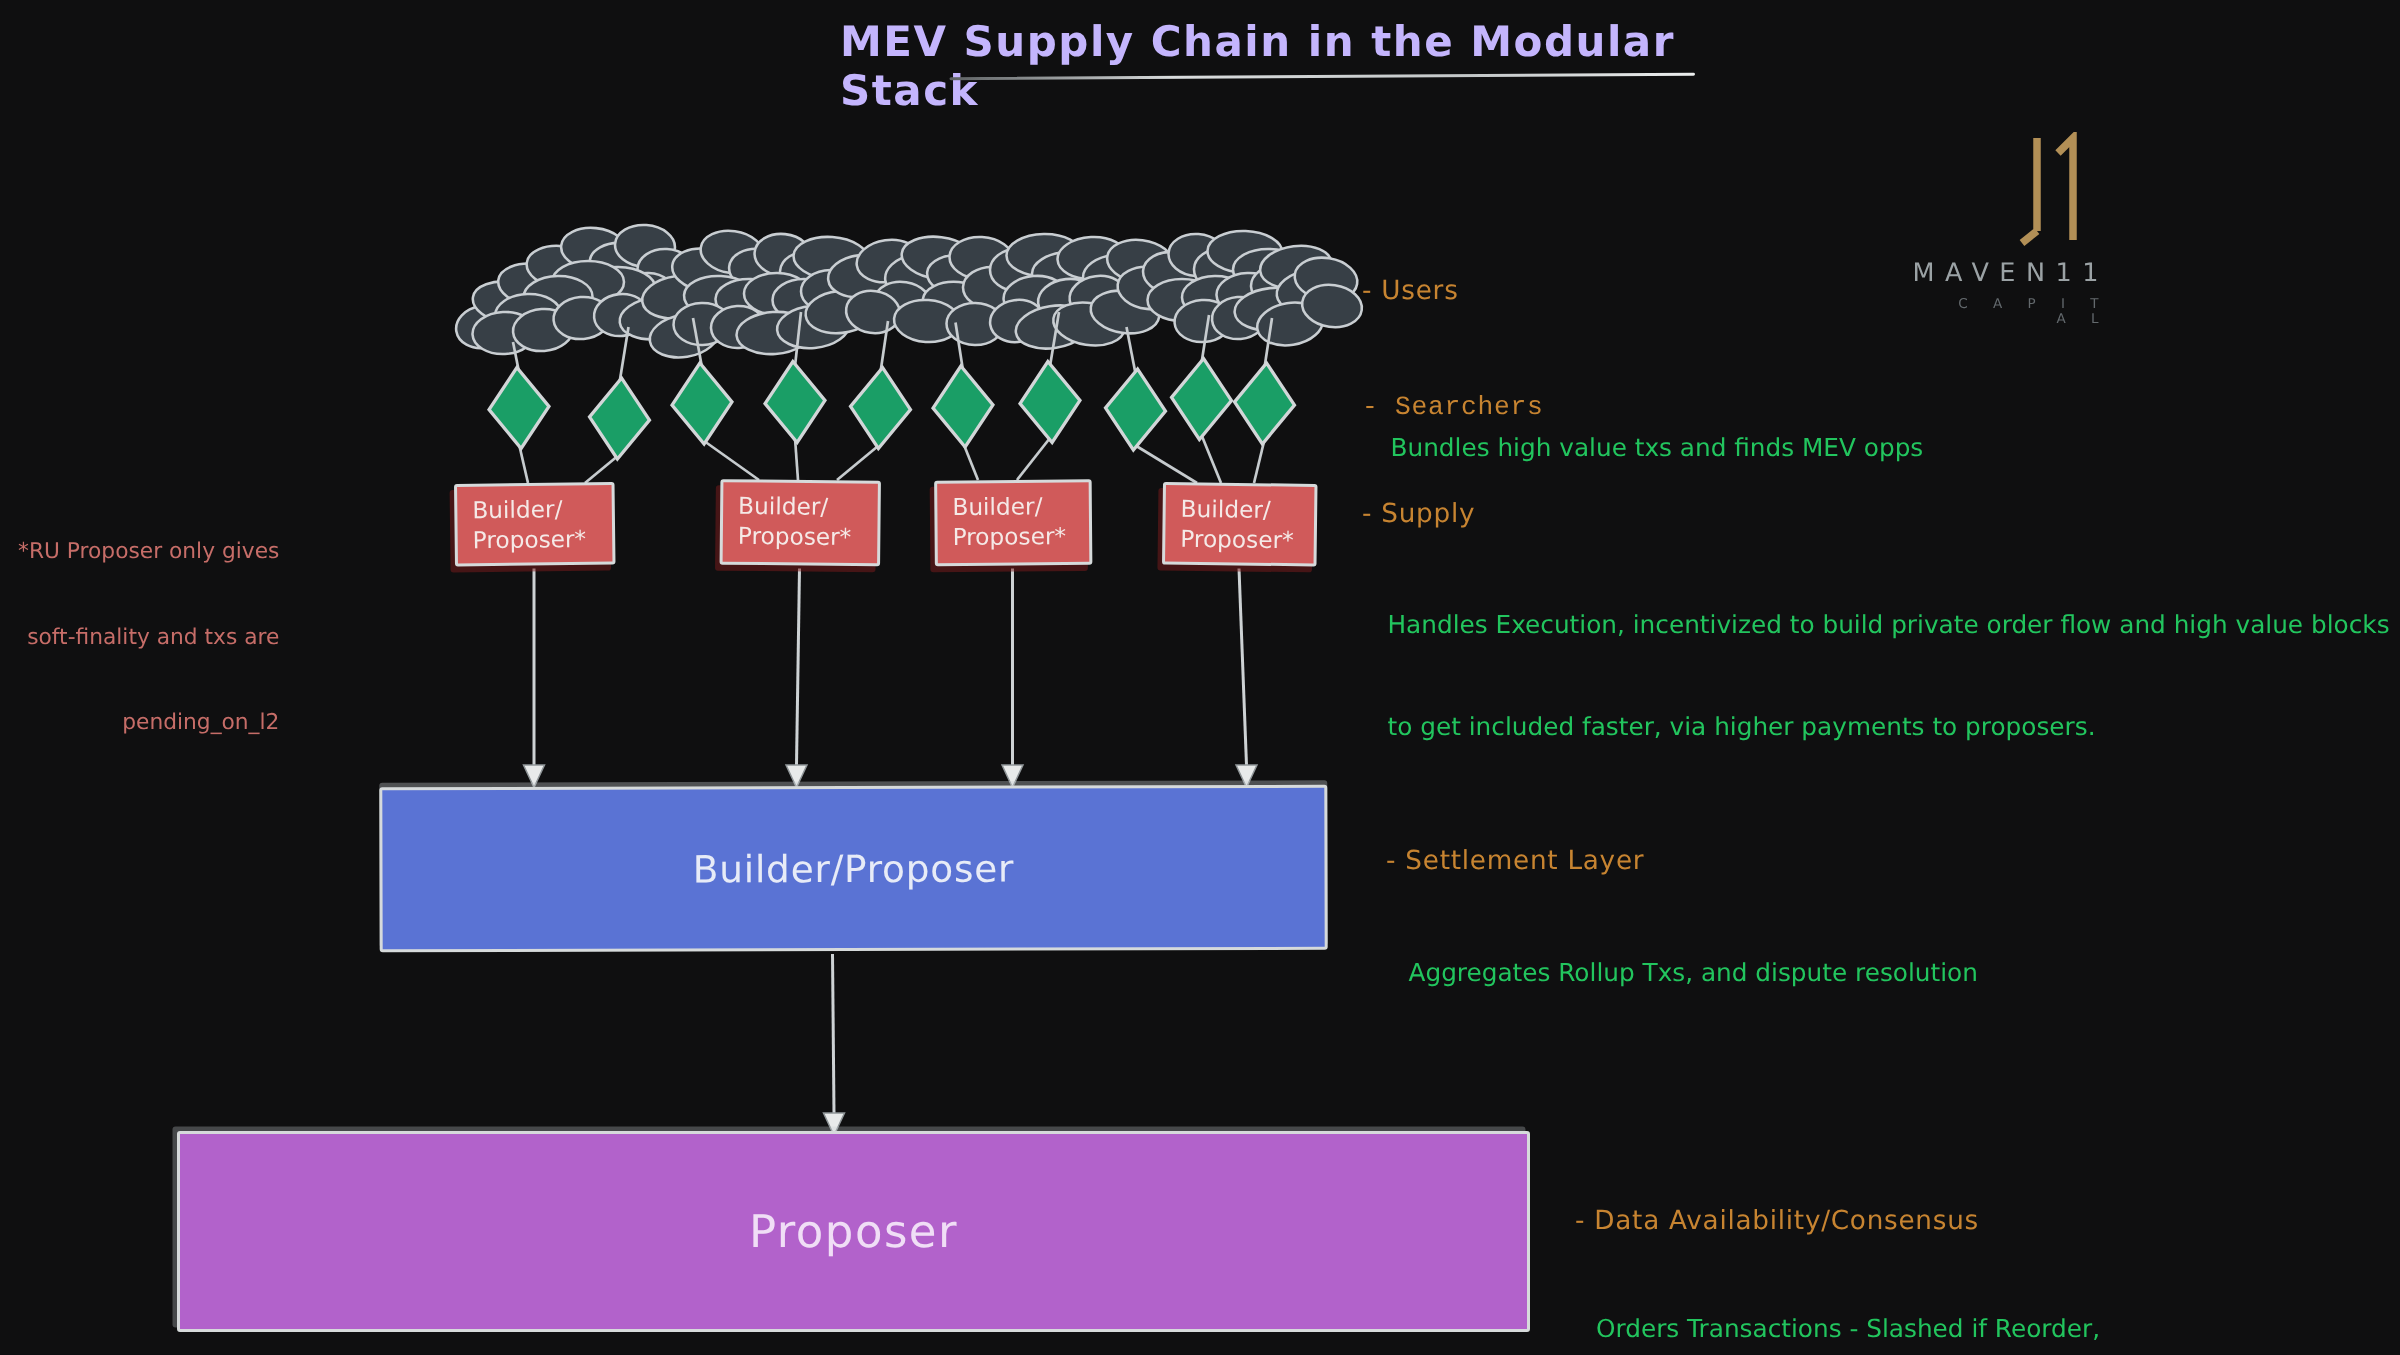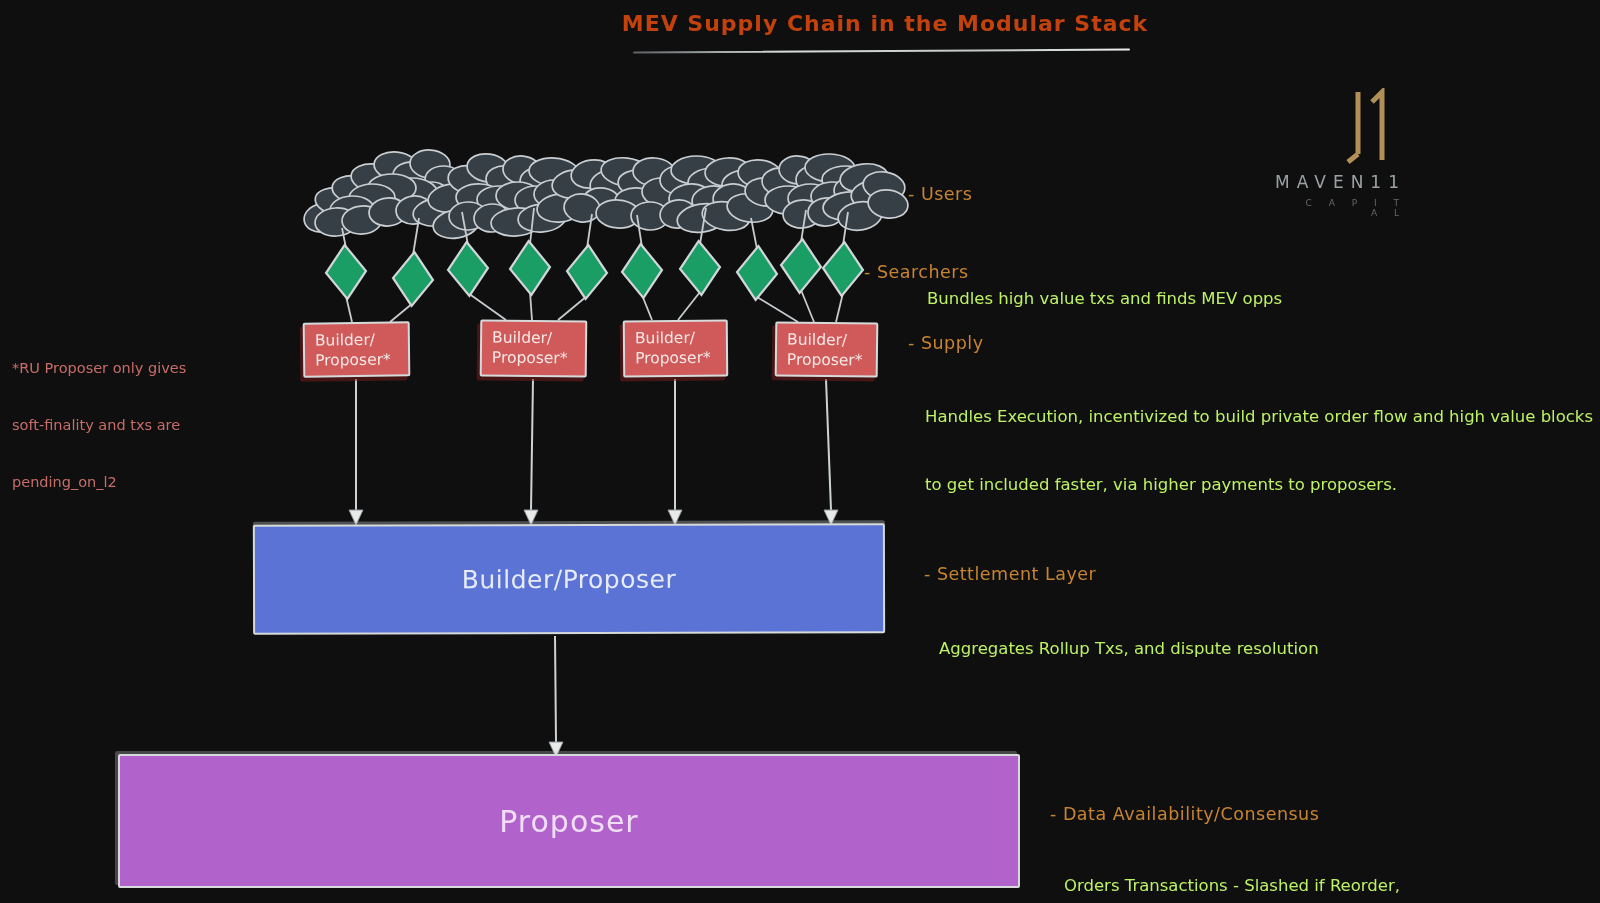--- a/index.html
+++ b/index.html
@@ -1,28 +1,28 @@
 <!DOCTYPE html>
 <html><head>
 <meta charset="utf-8">
 <style>
   html,body{margin:0;padding:0;background:#0f0f10;}
   #canvas{position:relative;width:1600px;height:903px;background:#0f0f10;overflow:hidden;
           font-family:"DejaVu Sans",sans-serif;}
   #diagram-svg{position:absolute;left:0;top:0;width:1600px;height:903px;}
   .abs{position:absolute;}
-  .title{color:#c2410c;font-size:22px;font-weight:bold;letter-spacing:1px;text-align:center;}
+  .title{color:#c4b5fd;font-size:28px;font-weight:bold;letter-spacing:1px;text-align:left;}
   .underline{height:2px;background:linear-gradient(to right,#5d6163,#d9dcdd 30%,#c3c7c8 70%,#eceeee);
              transform:rotate(-0.35deg);border-radius:2px;}
   .logo{width:150px;text-align:right;}
   .logo-word{color:#9ba2a5;font-size:17px;letter-spacing:7px;margin-top:4px;}
   .logo-sub{color:#63696d;font-size:9px;letter-spacing:7px;margin-top:6px;margin-left:27px;}
-  .note{color:#c66d68;font-size:14.5px;line-height:19px;white-space:pre;}
+  .note{color:#c66d68;font-size:14.5px;line-height:19px;white-space:pre;text-align:right;}
   .ann-label{color:#c78431;font-size:17.5px;letter-spacing:.5px;white-space:pre;}
-  .ann-body{color:#bef264;font-size:16.5px;line-height:22.5px;white-space:pre;}
+  .ann-body{color:#22c55e;font-size:16.5px;line-height:22.5px;white-space:pre;}
   .rbox{background:#d05a5a;border:2px solid #d6dadb;border-radius:2px;
         box-shadow:-3px 4px 0 rgba(125,28,28,.5);color:#f5e9e7;font-size:15.5px;
         line-height:20px;padding:6px 0 0 10px;box-sizing:border-box;}
   .bigbox{border:2px solid #d6dadb;border-radius:2px;display:flex;align-items:center;
           justify-content:center;box-sizing:border-box;}
   .bluebox{background:#5a73d4;color:#e7ebf7;font-size:25px;letter-spacing:.5px;
            box-shadow:0 -3px 0 rgba(200,205,208,.35);}
   .purplebox{background:#b262cb;color:#f0def6;font-size:30px;letter-spacing:1px;
            box-shadow:-3px -3px 0 rgba(200,205,208,.3);}
 </style>
@@ -193,21 +193,21 @@
   <div class="abs bigbox bluebox" style="left:253px;top:524px;width:632px;height:110px;transform:rotate(-0.15deg);">
     <span>Builder/Proposer</span>
   </div>
 
   <div class="abs bigbox purplebox" style="left:118px;top:754px;width:902px;height:134px;">
     <span>Proposer</span>
   </div>
 
   <div class="abs ann-label" style="left:908px;top:184px;">- Users</div>
 
-  <div class="abs ann-label" style="left:864px;top:262px;">- Searchers</div>
+  <div class="abs ann-label" style="left:908px;top:262px;font-family:Liberation Mono, monospace;">- Searchers</div>
   <div class="abs ann-body" style="left:927px;top:288px;">Bundles high value txs and finds MEV opps</div>
 
   <div class="abs ann-label" style="left:908px;top:333px;">- Supply</div>
   <div class="abs ann-body" style="left:925px;top:361px;">
     <div>Handles Execution, incentivized to build private order flow and high value blocks</div>
     <div>to get included faster, via higher payments to proposers.</div>
   </div>
 
   <div class="abs ann-label" style="left:924px;top:564px;">- Settlement Layer</div>
   <div class="abs ann-body" style="left:939px;top:593px;">

